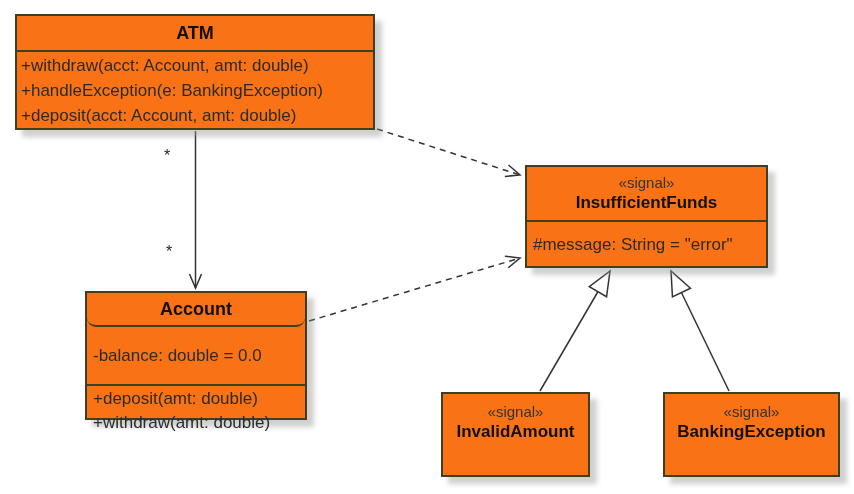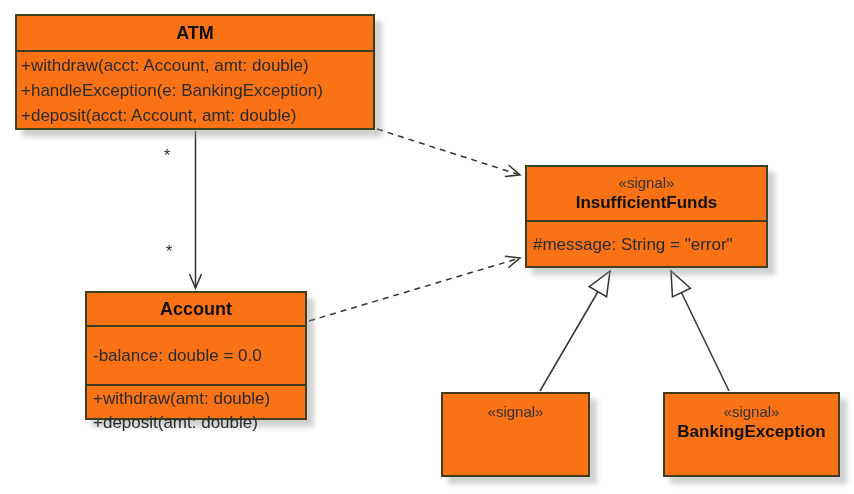--- a/index.html
+++ b/index.html
@@ -60,43 +60,44 @@
   <div class="uml-box" style="left:15px; top:14px; width:360px; height:116px;">
     <div class="uml-title" style="height:36px; line-height:34px;">ATM</div>
     <div class="cmp" style="height:76px; padding:1px 4px;">
       <div class="mline">+withdraw(acct: Account, amt: double)</div>
       <div class="mline">+handleException(e: BankingException)</div>
       <div class="mline">+deposit(acct: Account, amt: double)</div>
     </div>
   </div>
 
   <div class="uml-box" style="left:85px; top:291px; width:222px; height:129px;">
-    <div class="uml-title" style="height:34px; line-height:32px;">Account</div>
+    <div class="uml-title" style="height:34px; line-height:32px;border-radius:9px;">Account</div>
     <div class="cmp cmp-div attr-flex" style="height:59px;">
       <div class="mline">-balance: double = 0.0</div>
     </div>
     <div class="cmp" style="height:50px; padding:1px 6px;">
+      <div class="mline" style="line-height:24px;">+deposit(amt: double)</div>
       <div class="mline" style="line-height:24px;">+withdraw(amt: double)</div>
-      <div class="mline" style="line-height:24px;">+deposit(amt: double)</div>
     </div>
   </div>
 
   <div class="uml-box" style="left:525px; top:165px; width:243px; height:103px;">
     <div class="cmp cmp-div" style="height:55px; padding-top:6px;">
       <div class="stereo">«signal»</div>
       <div class="cname">InsufficientFunds</div>
     </div>
     <div class="cmp attr-flex" style="height:44px;">
       <div class="mline">#message: String = "error"</div>
     </div>
   </div>
 
   <div class="uml-box" style="left:441px; top:392px; width:149px; height:85px;">
     <div class="cmp" style="padding-top:8px;">
       <div class="stereo">«signal»</div>
+      <div class="cname">InvalidAmount</div>
     </div>
   </div>
 
   <div class="uml-box" style="left:663px; top:392px; width:177px; height:85px;">
     <div class="cmp" style="padding-top:8px;">
       <div class="stereo">«signal»</div>
       <div class="cname">BankingException</div>
     </div>
   </div>
 

